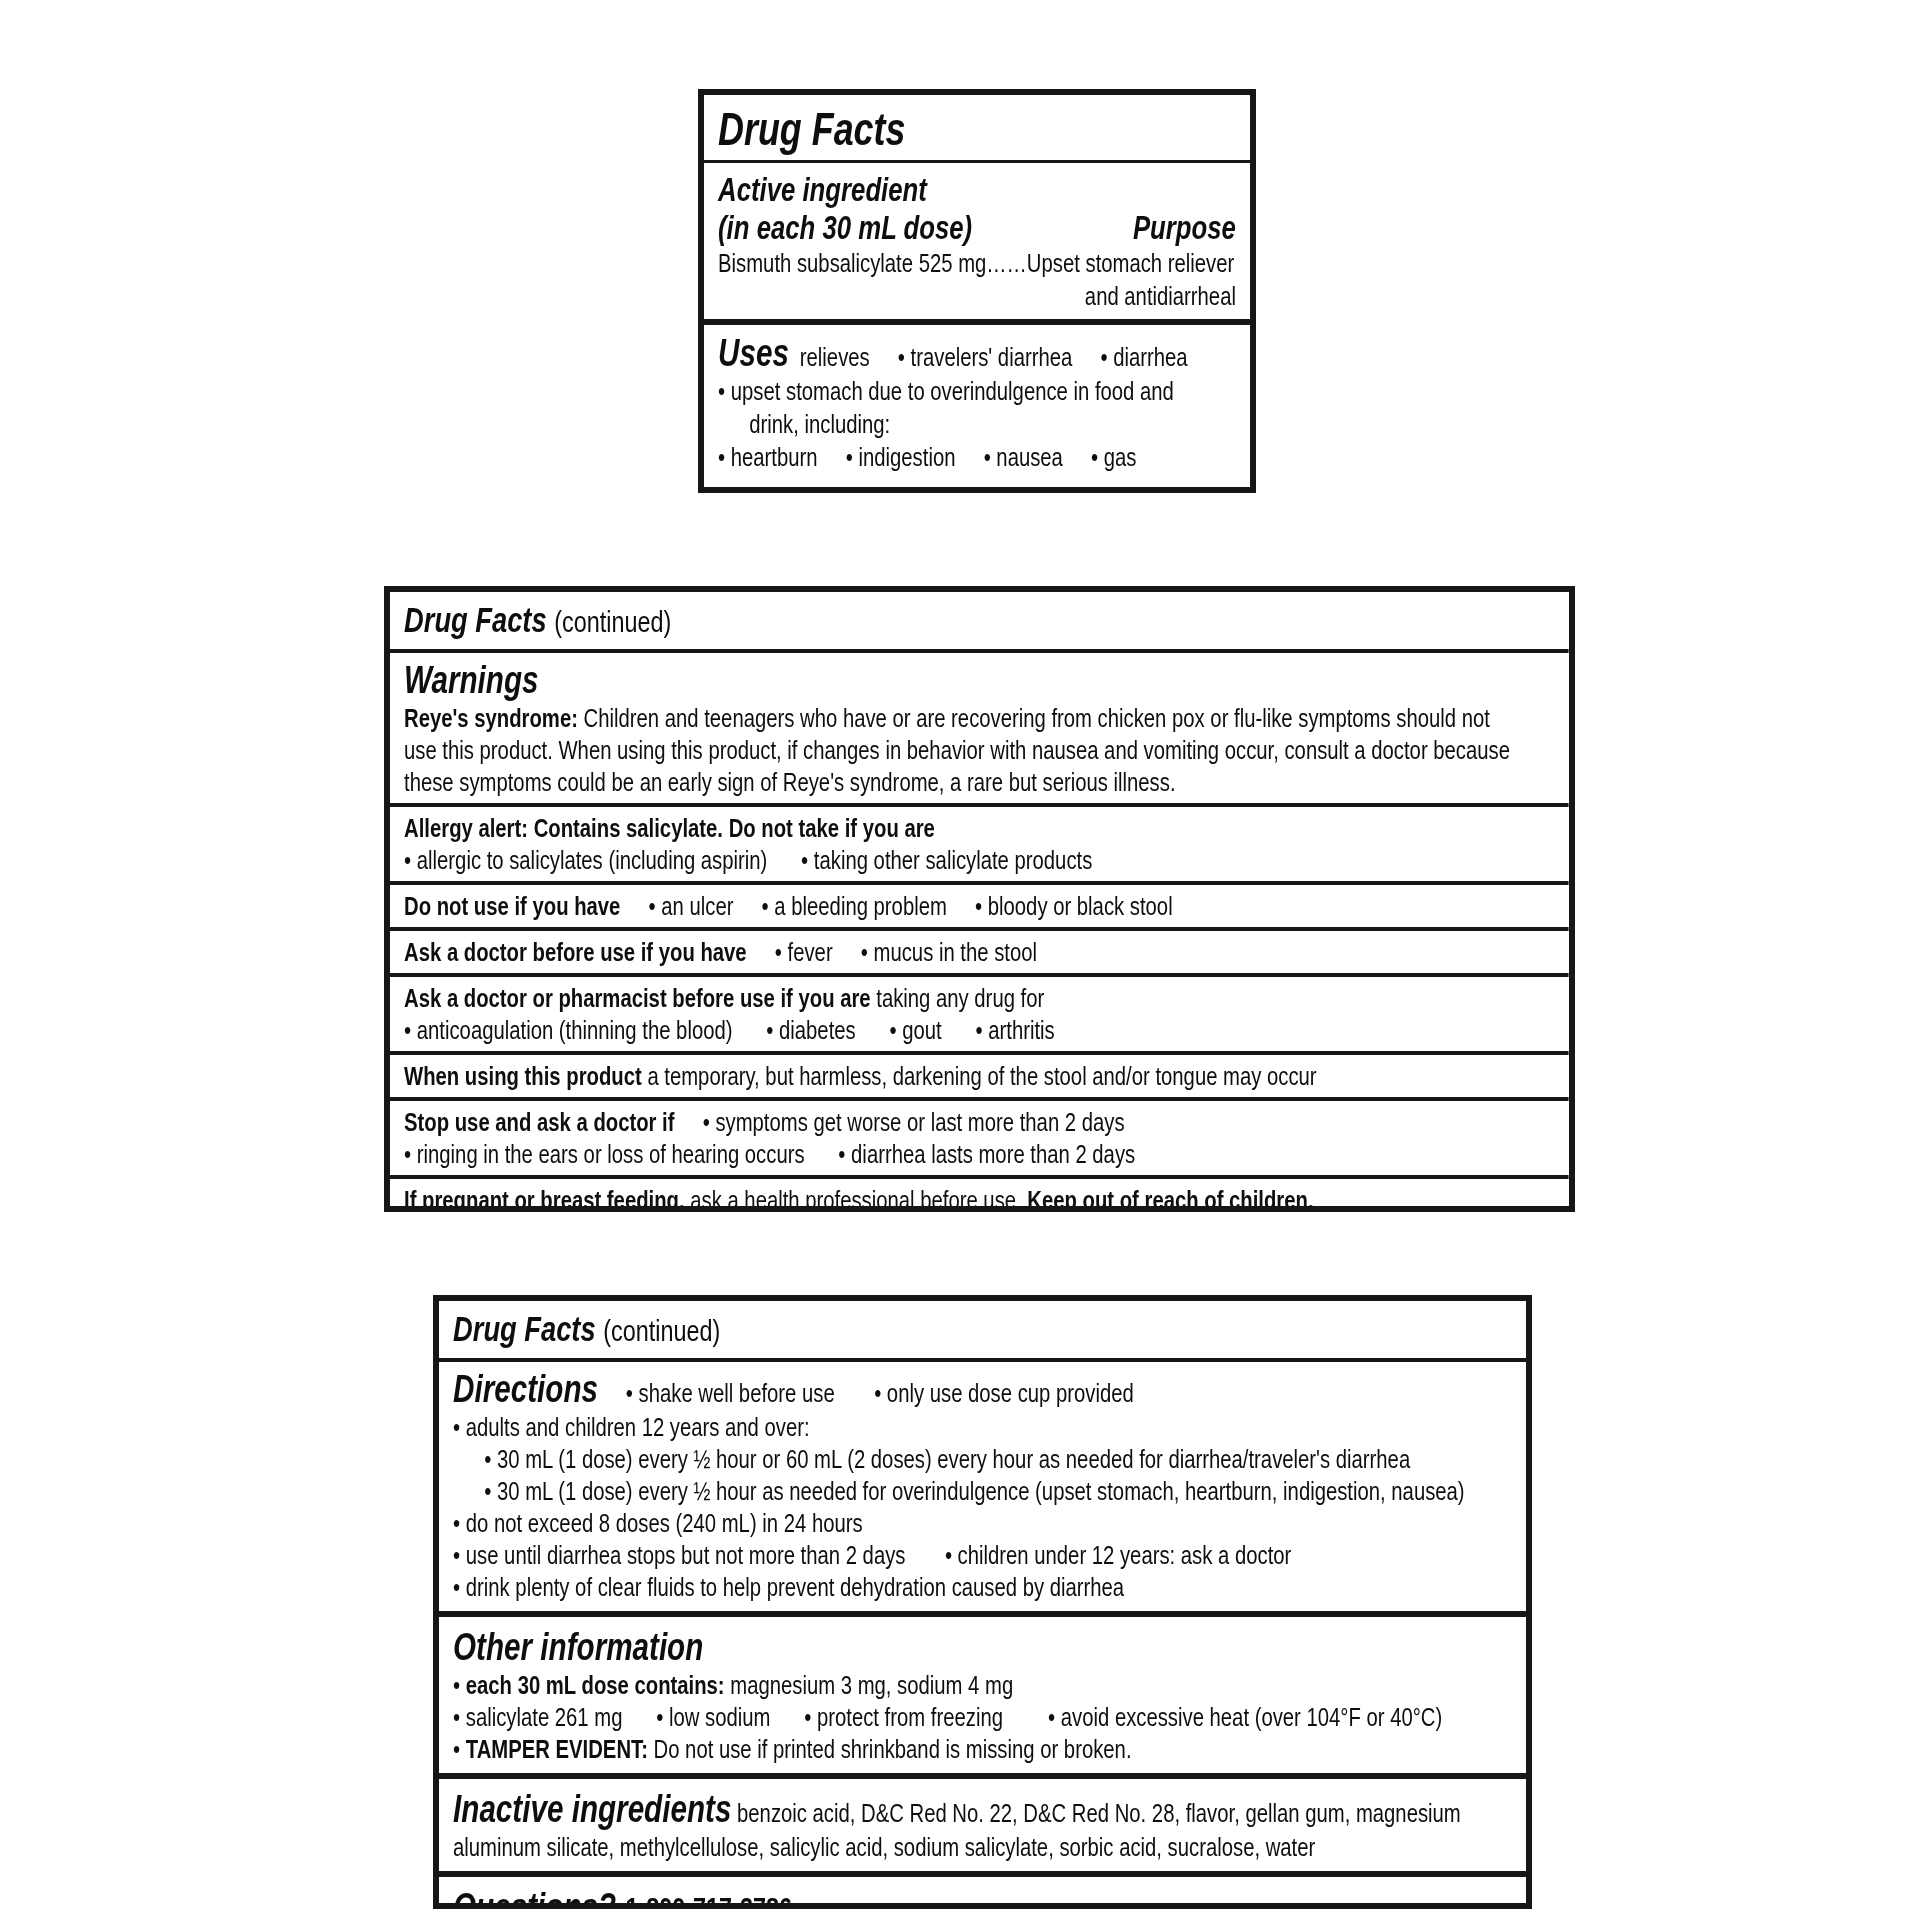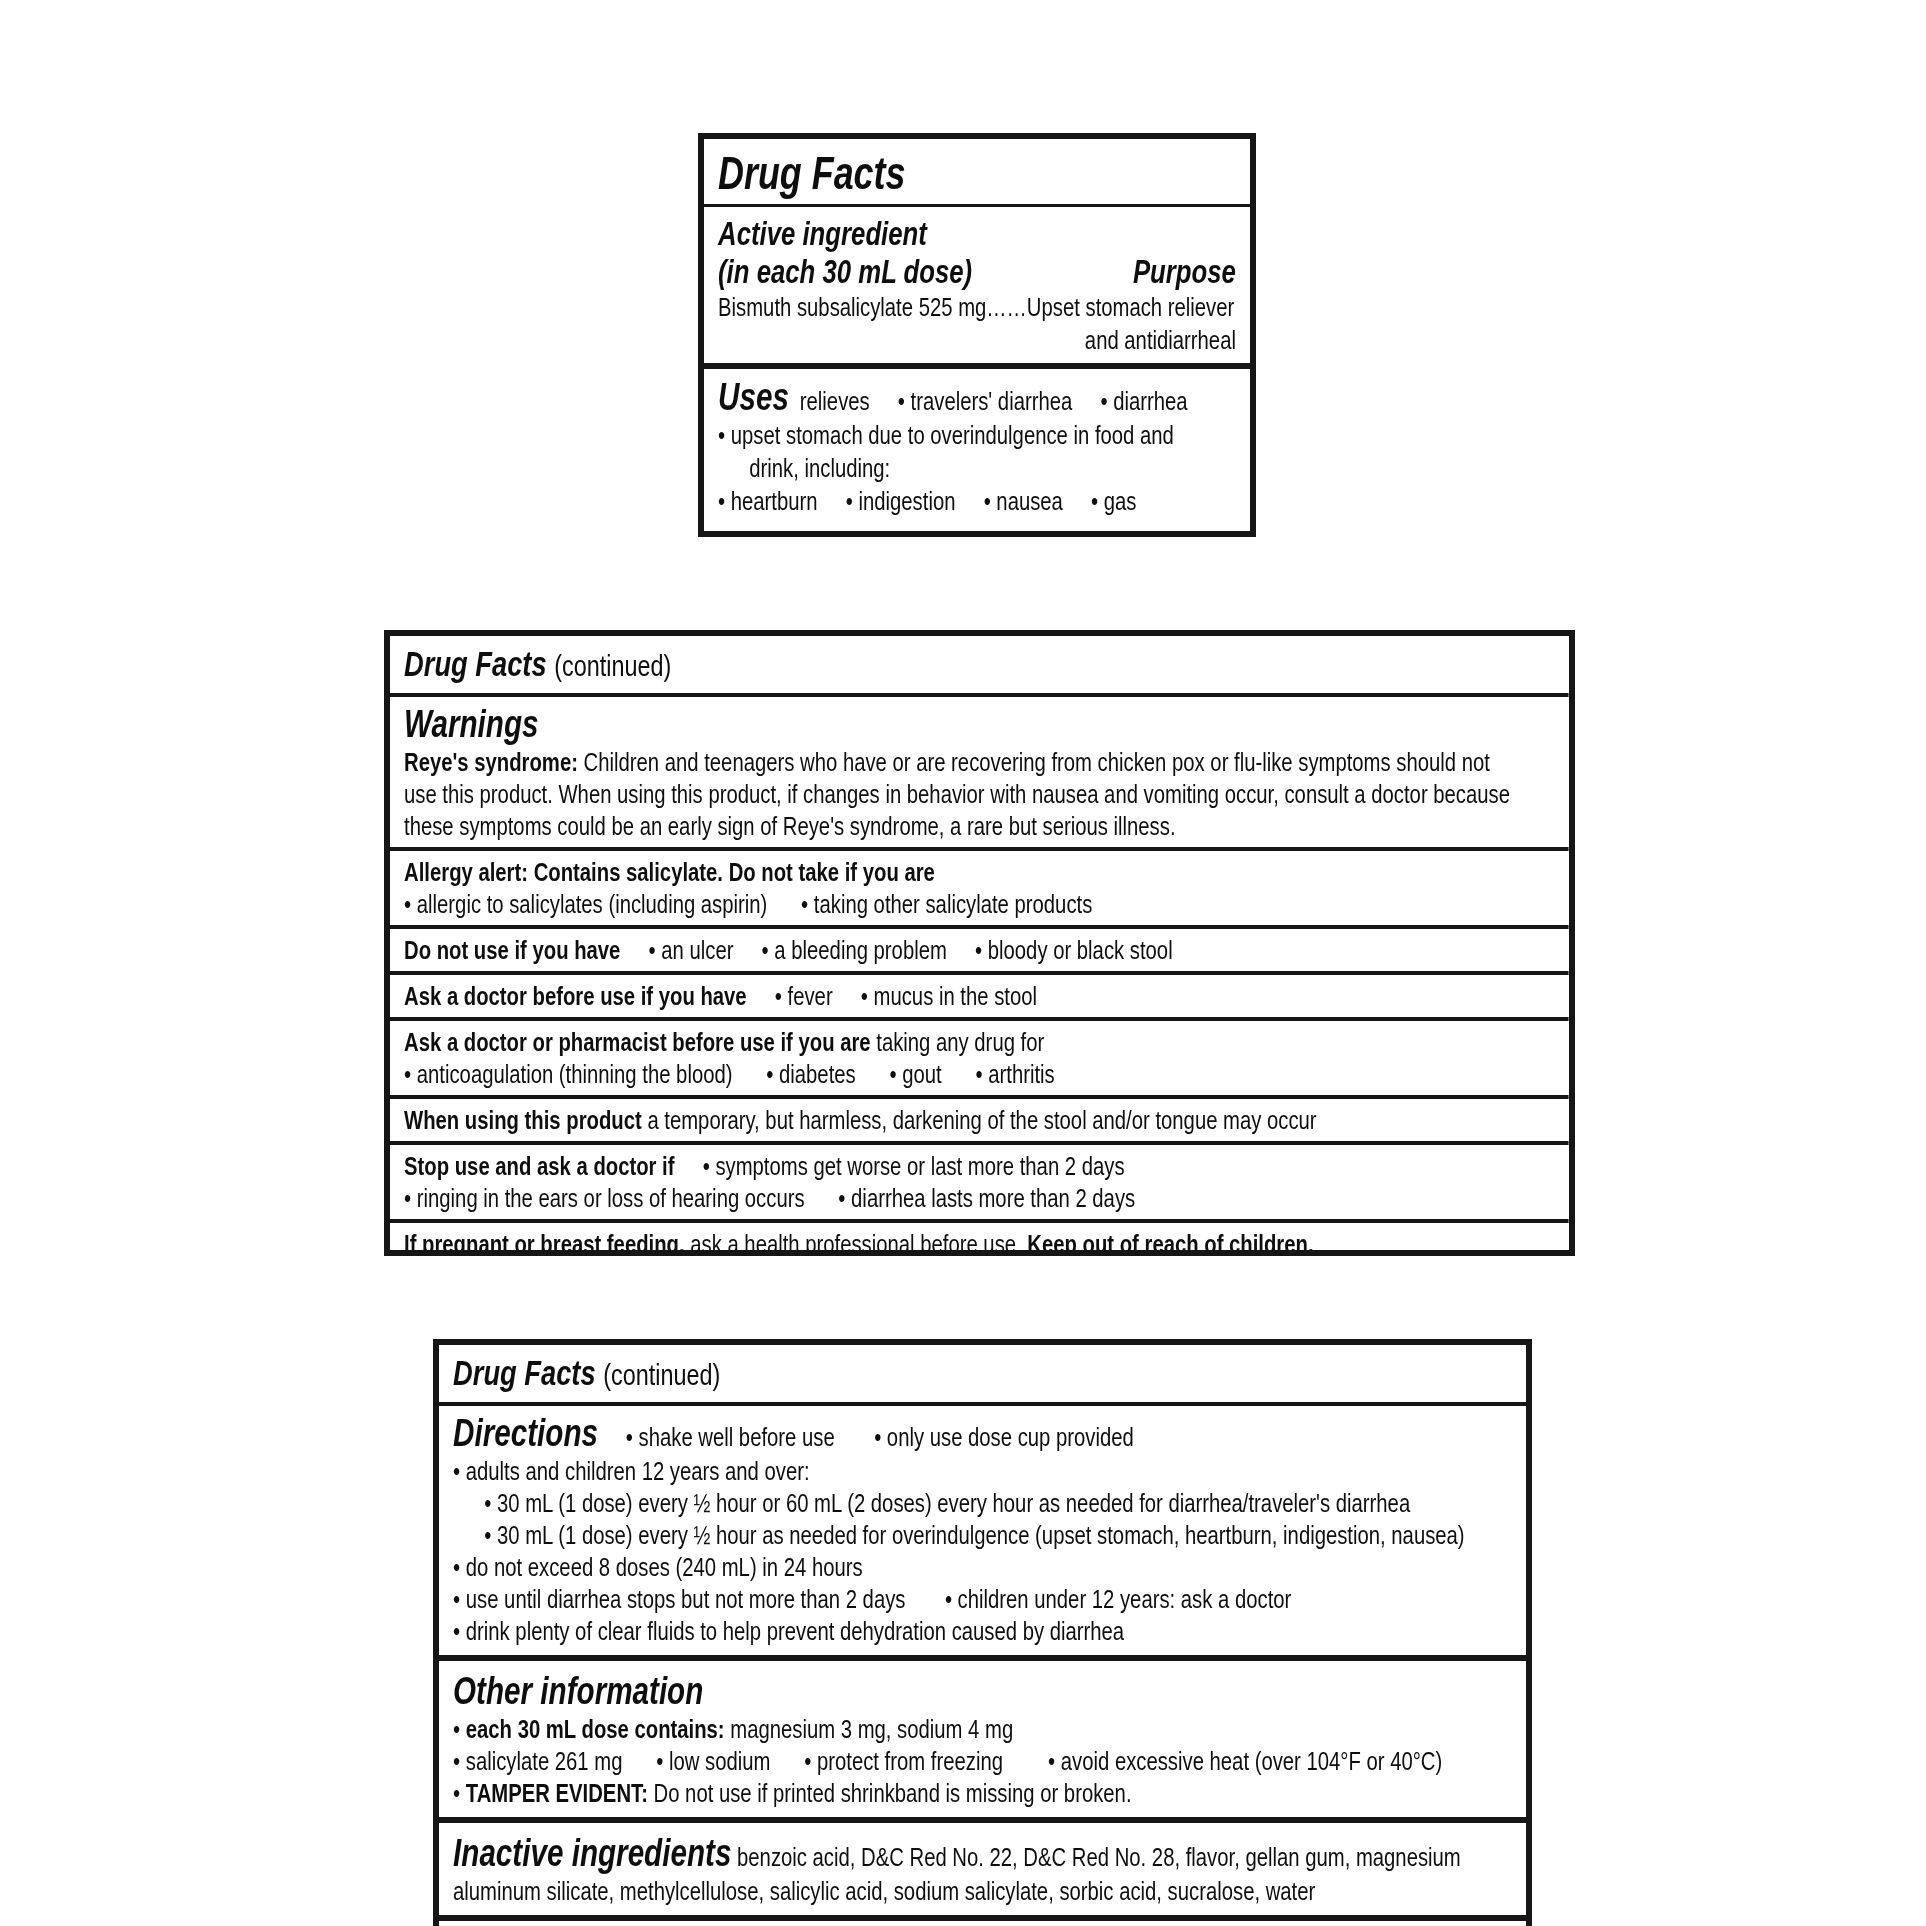--- a/index.html
+++ b/index.html
@@ -1,21 +1,21 @@
 <!DOCTYPE html>
 <html><head>
 <meta charset="utf-8">
 <style>
   html,body{margin:0;padding:0;background:#ffffff;}
   body{
     width:1927px;height:1927px;position:relative;overflow:hidden;
     font-family:"Liberation Sans","DejaVu Sans",sans-serif;color:#0e0e0e;
     -webkit-font-smoothing:antialiased;
   }
-  .panel{position:absolute;background:#fff;border:6px solid #161616;box-sizing:border-box;overflow:hidden;margin-top:44px;}
+  .panel{position:absolute;background:#fff;border:6px solid #161616;box-sizing:border-box;overflow:hidden;}
   .p1{left:698px;top:89px;width:558px;height:404px;}
   .p2{left:384px;top:586px;width:1191px;height:626px;}
   .p3{left:433px;top:1295px;width:1099px;height:614px;}
   
   .sq{width:128.2%;transform:scaleX(0.78);transform-origin:0 0;padding-top:6px;}
   .pad{padding-left:18px;padding-right:18px;}
   .bl{font-size:26px;line-height:32px;white-space:pre-wrap;}
   .p1 .bl{line-height:33px;}
   .b{font-weight:bold;}
   .t1{font-size:46px;line-height:53px;font-weight:bold;font-style:italic;margin:2px 0 4px;}

